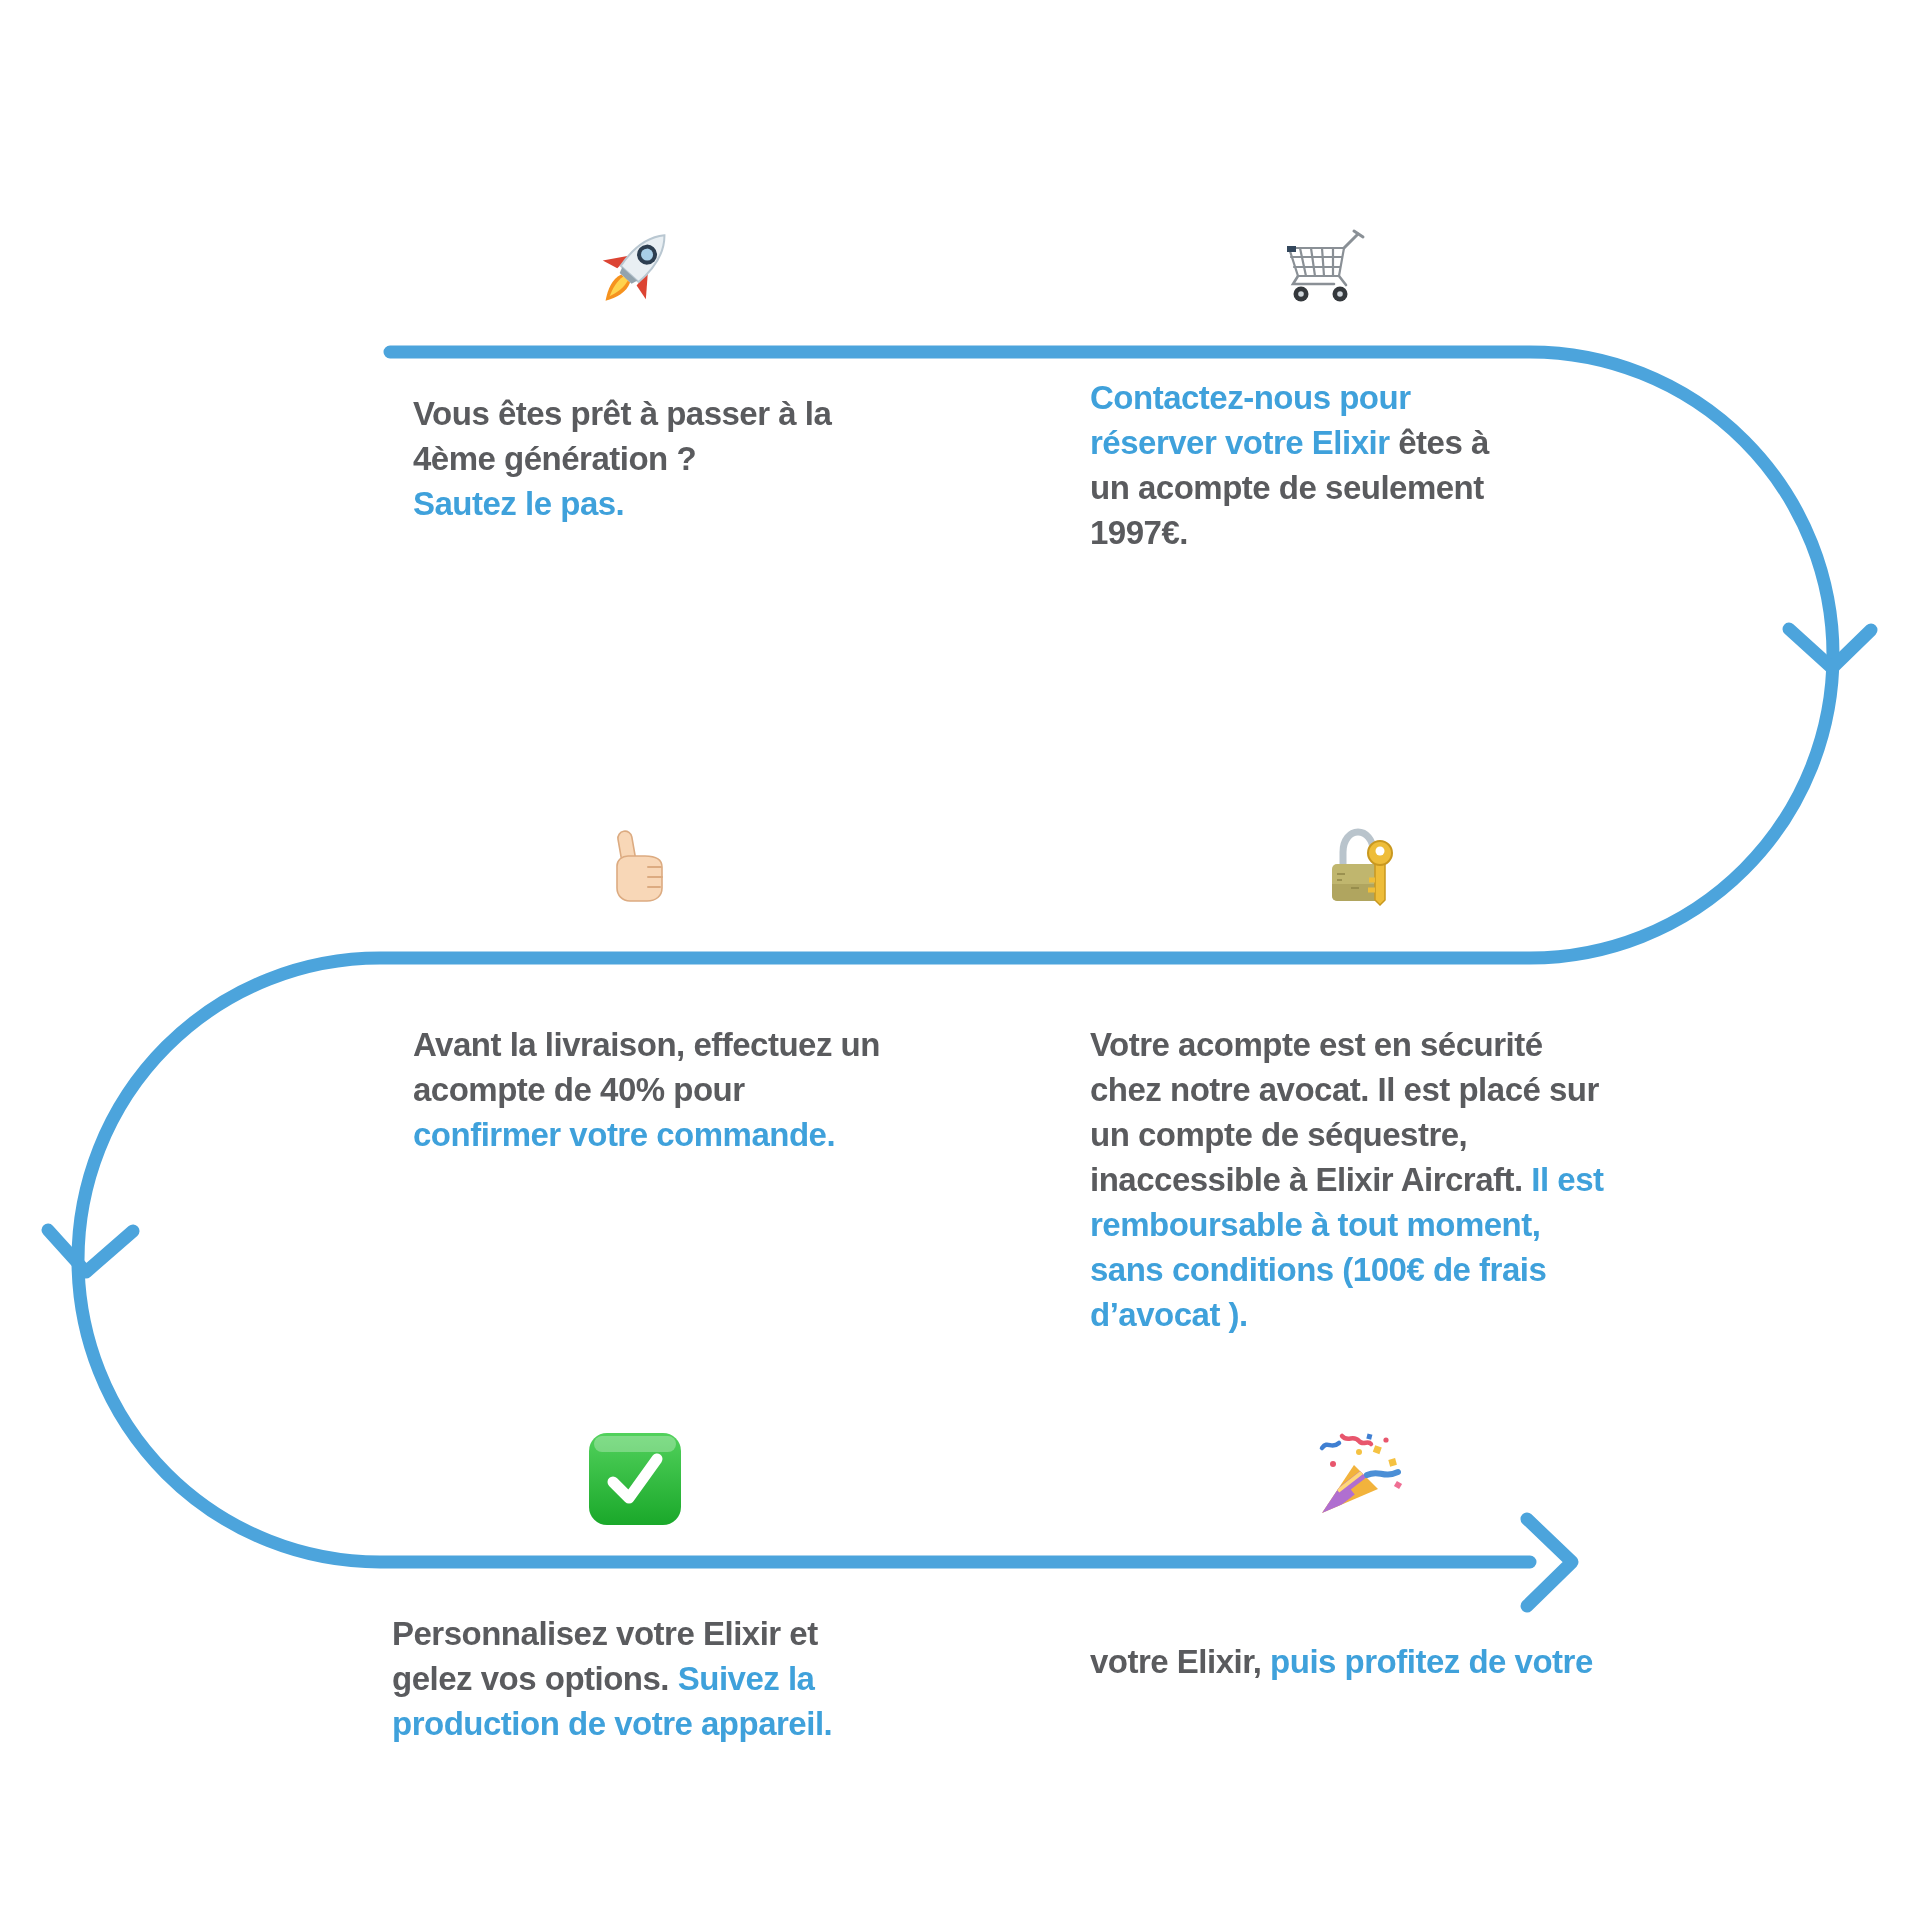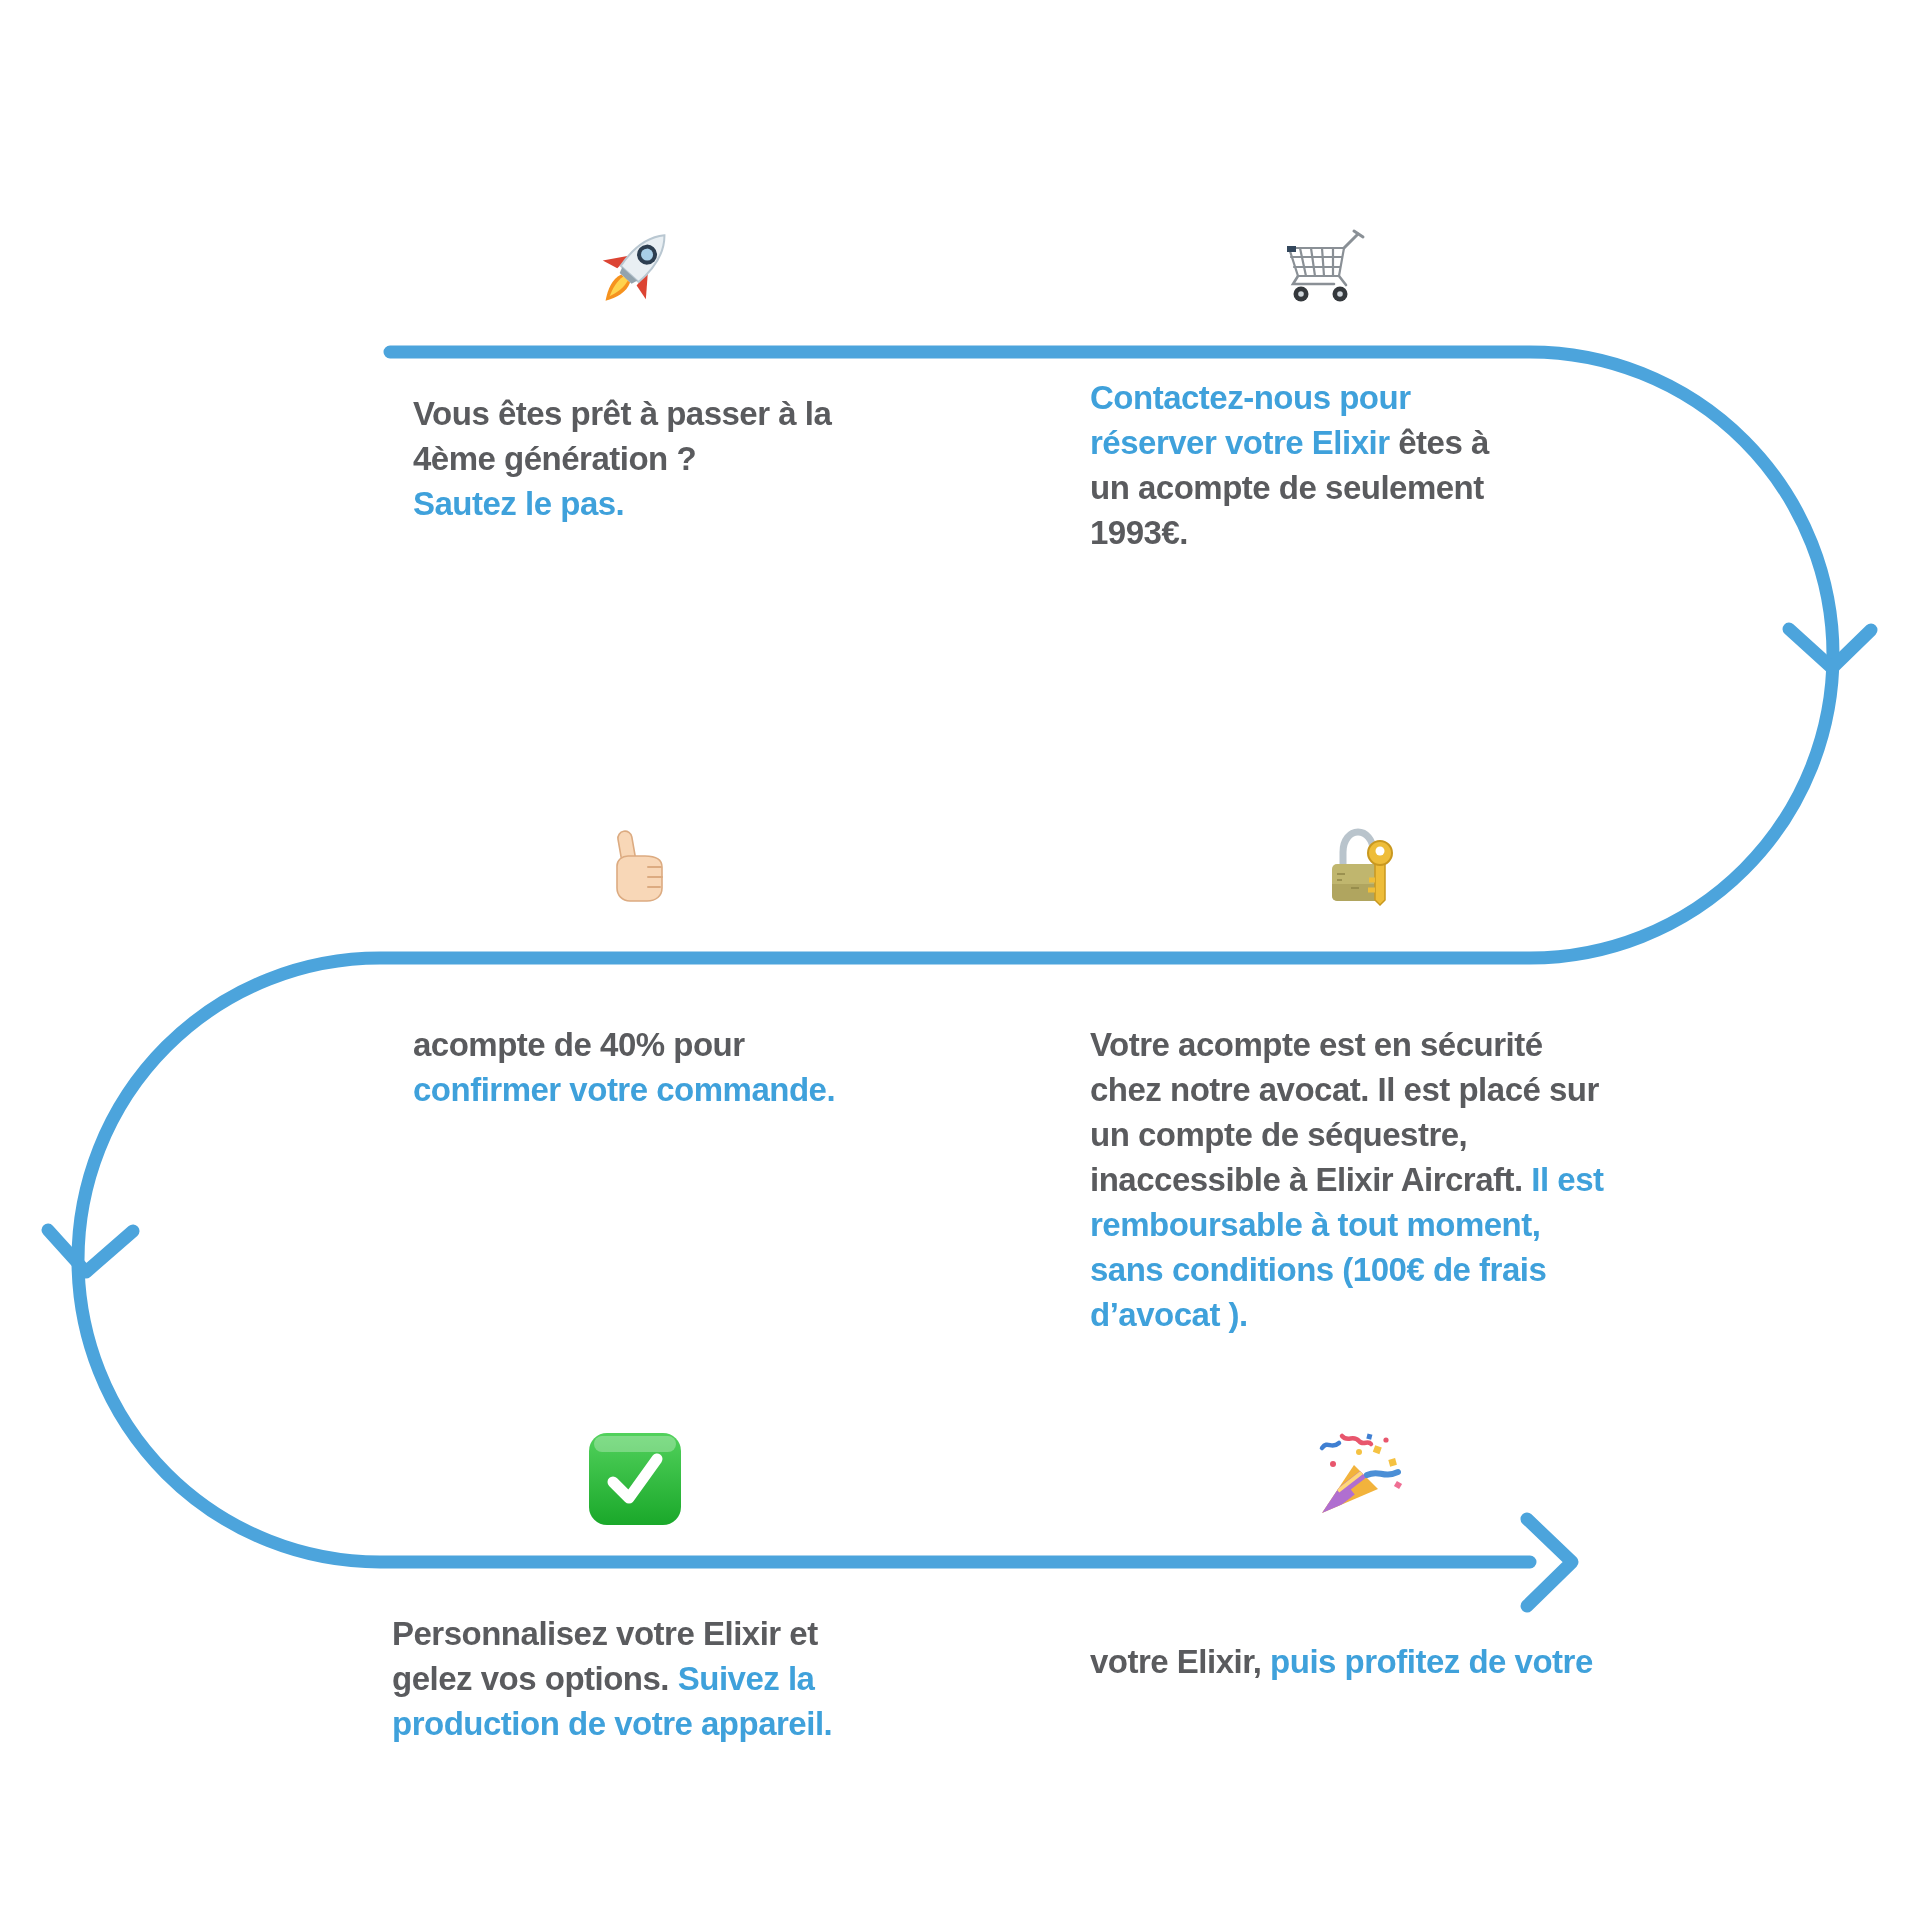--- a/index.html
+++ b/index.html
@@ -125,23 +125,24 @@
 
   <div class="textblock" style="left:413px;top:391px">
       <div class="line"><span class="seg">Vous êtes prêt à passer à la</span></div>
       <div class="line"><span class="seg">4ème génération ?</span></div>
       <div class="line"><span class="seg blue">Sautez le pas.</span></div>
     </div>
   <div class="textblock" style="left:1090px;top:375px">
       <div class="line"><span class="seg blue">Contactez-nous pour</span></div>
       <div class="line"><span class="seg blue">réserver votre Elixir </span><span class="seg">êtes à</span></div>
       <div class="line"><span class="seg">un acompte de seulement</span></div>
-      <div class="line"><span class="seg">1993€.</span></div>
+      <div class="line"><span class="seg">1997€.</span></div>
     </div>
   <div class="textblock" style="left:413px;top:1022px">
+      <div class="line"><span class="seg">Avant la livraison, effectuez un</span></div>
       <div class="line"><span class="seg">acompte de 40% pour</span></div>
       <div class="line"><span class="seg blue">confirmer votre commande.</span></div>
     </div>
   <div class="textblock" style="left:1090px;top:1022px">
       <div class="line"><span class="seg">Votre acompte est en sécurité</span></div>
       <div class="line"><span class="seg">chez notre avocat. Il est placé sur</span></div>
       <div class="line"><span class="seg">un compte de séquestre,</span></div>
       <div class="line"><span class="seg">inaccessible à Elixir Aircraft. </span><span class="seg blue">Il est</span></div>
       <div class="line"><span class="seg blue">remboursable à tout moment,</span></div>
       <div class="line"><span class="seg blue">sans conditions (100€ de frais</span></div>

